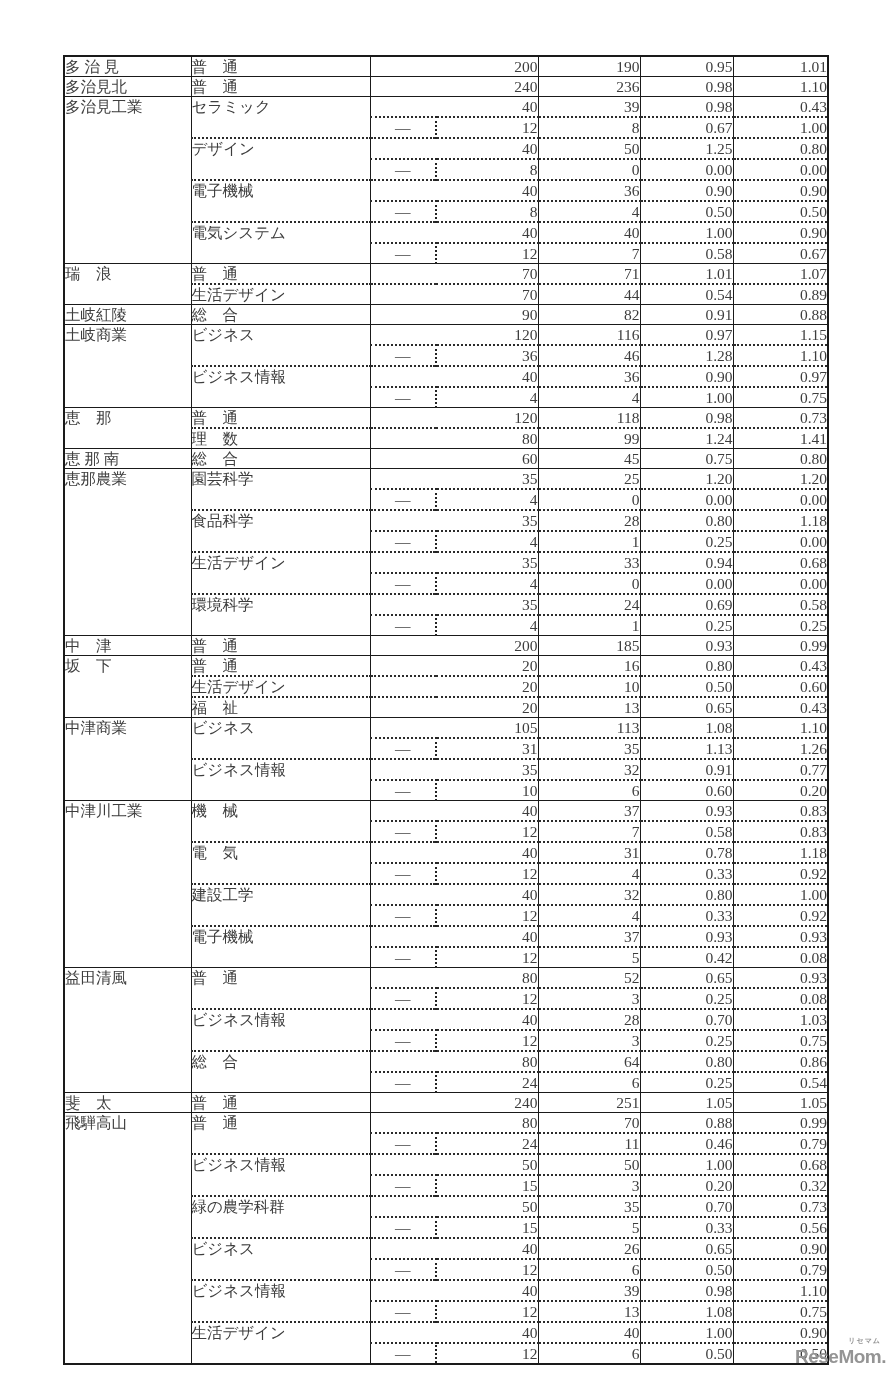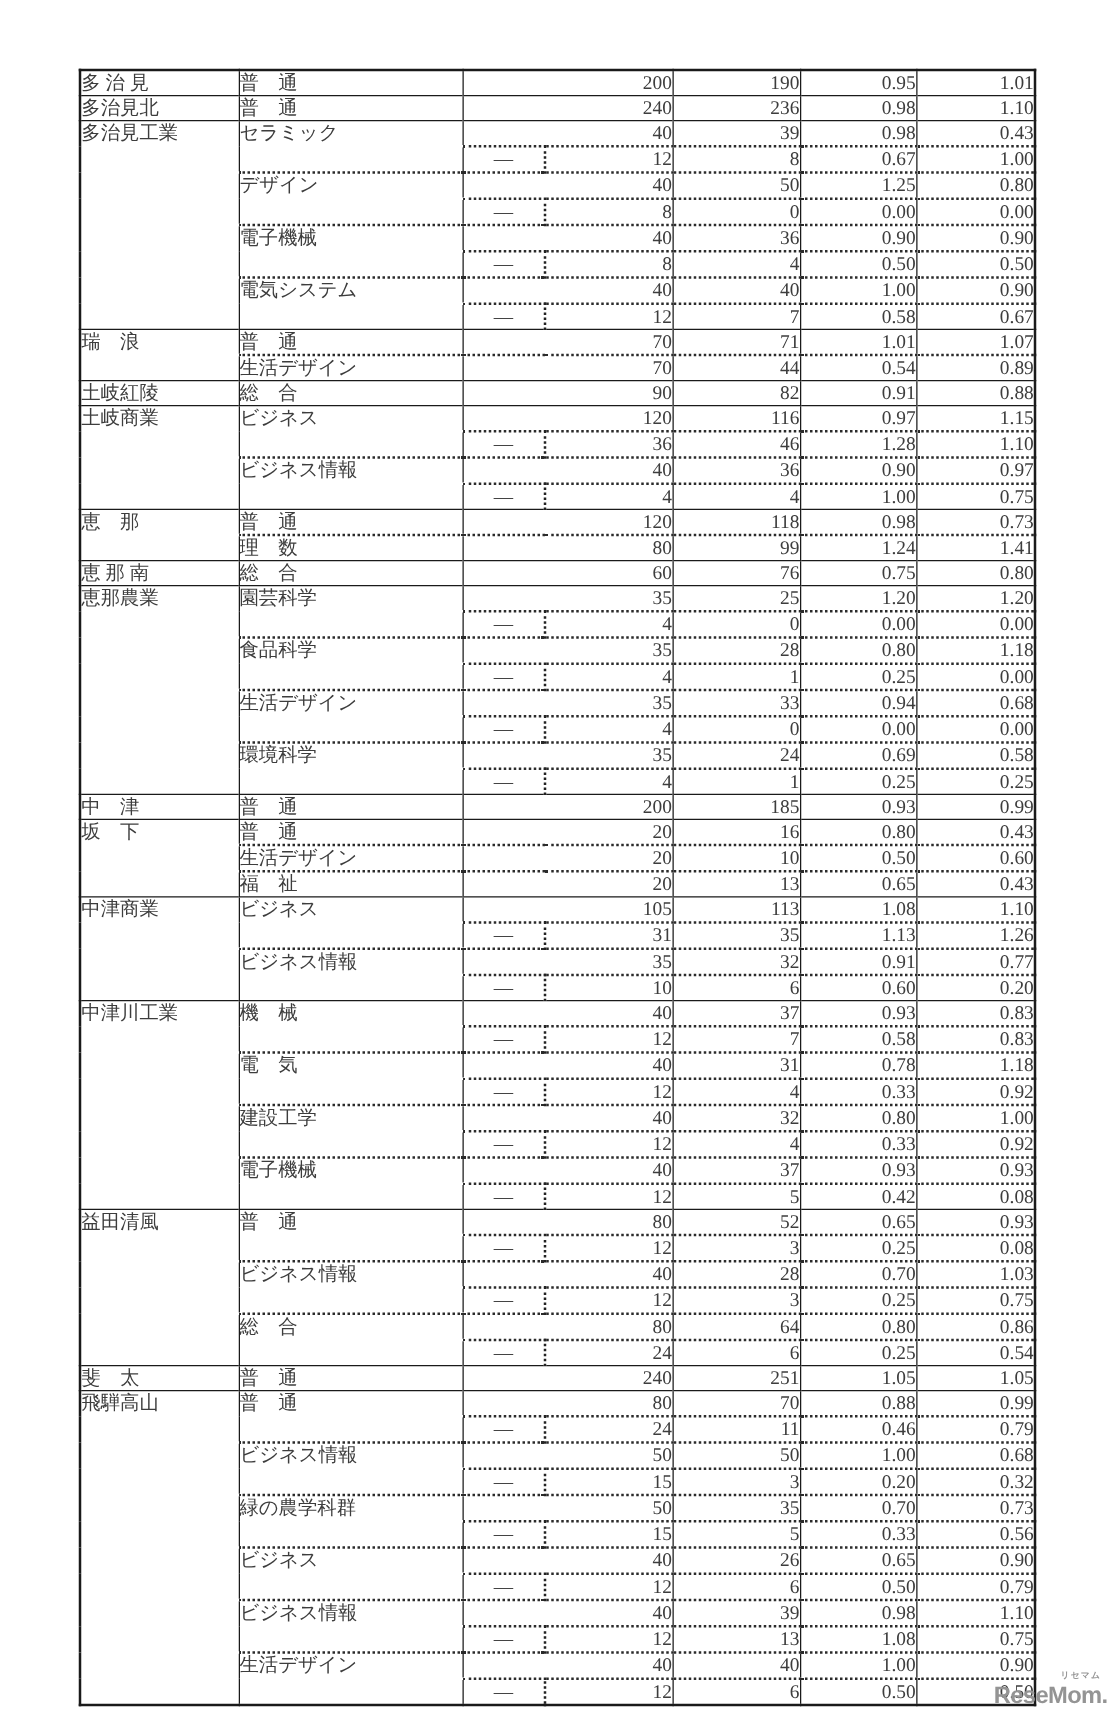--- a/index.html
+++ b/index.html
@@ -219,21 +219,21 @@
           <td class="c-course">理　数</td>
           <td class="c-num b-r" colspan="2">80</td>
           <td class="c-num b-r">99</td>
           <td class="c-num b-r">1.24</td>
           <td class="c-num">1.41</td>
         </tr>
         <tr class="group-first">
           <td class="c-school" rowspan="1">恵 那 南</td>
           <td class="c-course">総　合</td>
           <td class="c-num b-r" colspan="2">60</td>
-          <td class="c-num b-r">76</td>
+          <td class="c-num b-r">45</td>
           <td class="c-num b-r">0.75</td>
           <td class="c-num">0.80</td>
         </tr>
         <tr class="group-first">
           <td class="c-school" rowspan="8">恵那農業</td>
           <td class="c-course" rowspan="2">園芸科学</td>
           <td class="c-num b-r" colspan="2">35</td>
           <td class="c-num b-r">25</td>
           <td class="c-num b-r">1.20</td>
           <td class="c-num">1.20</td>

